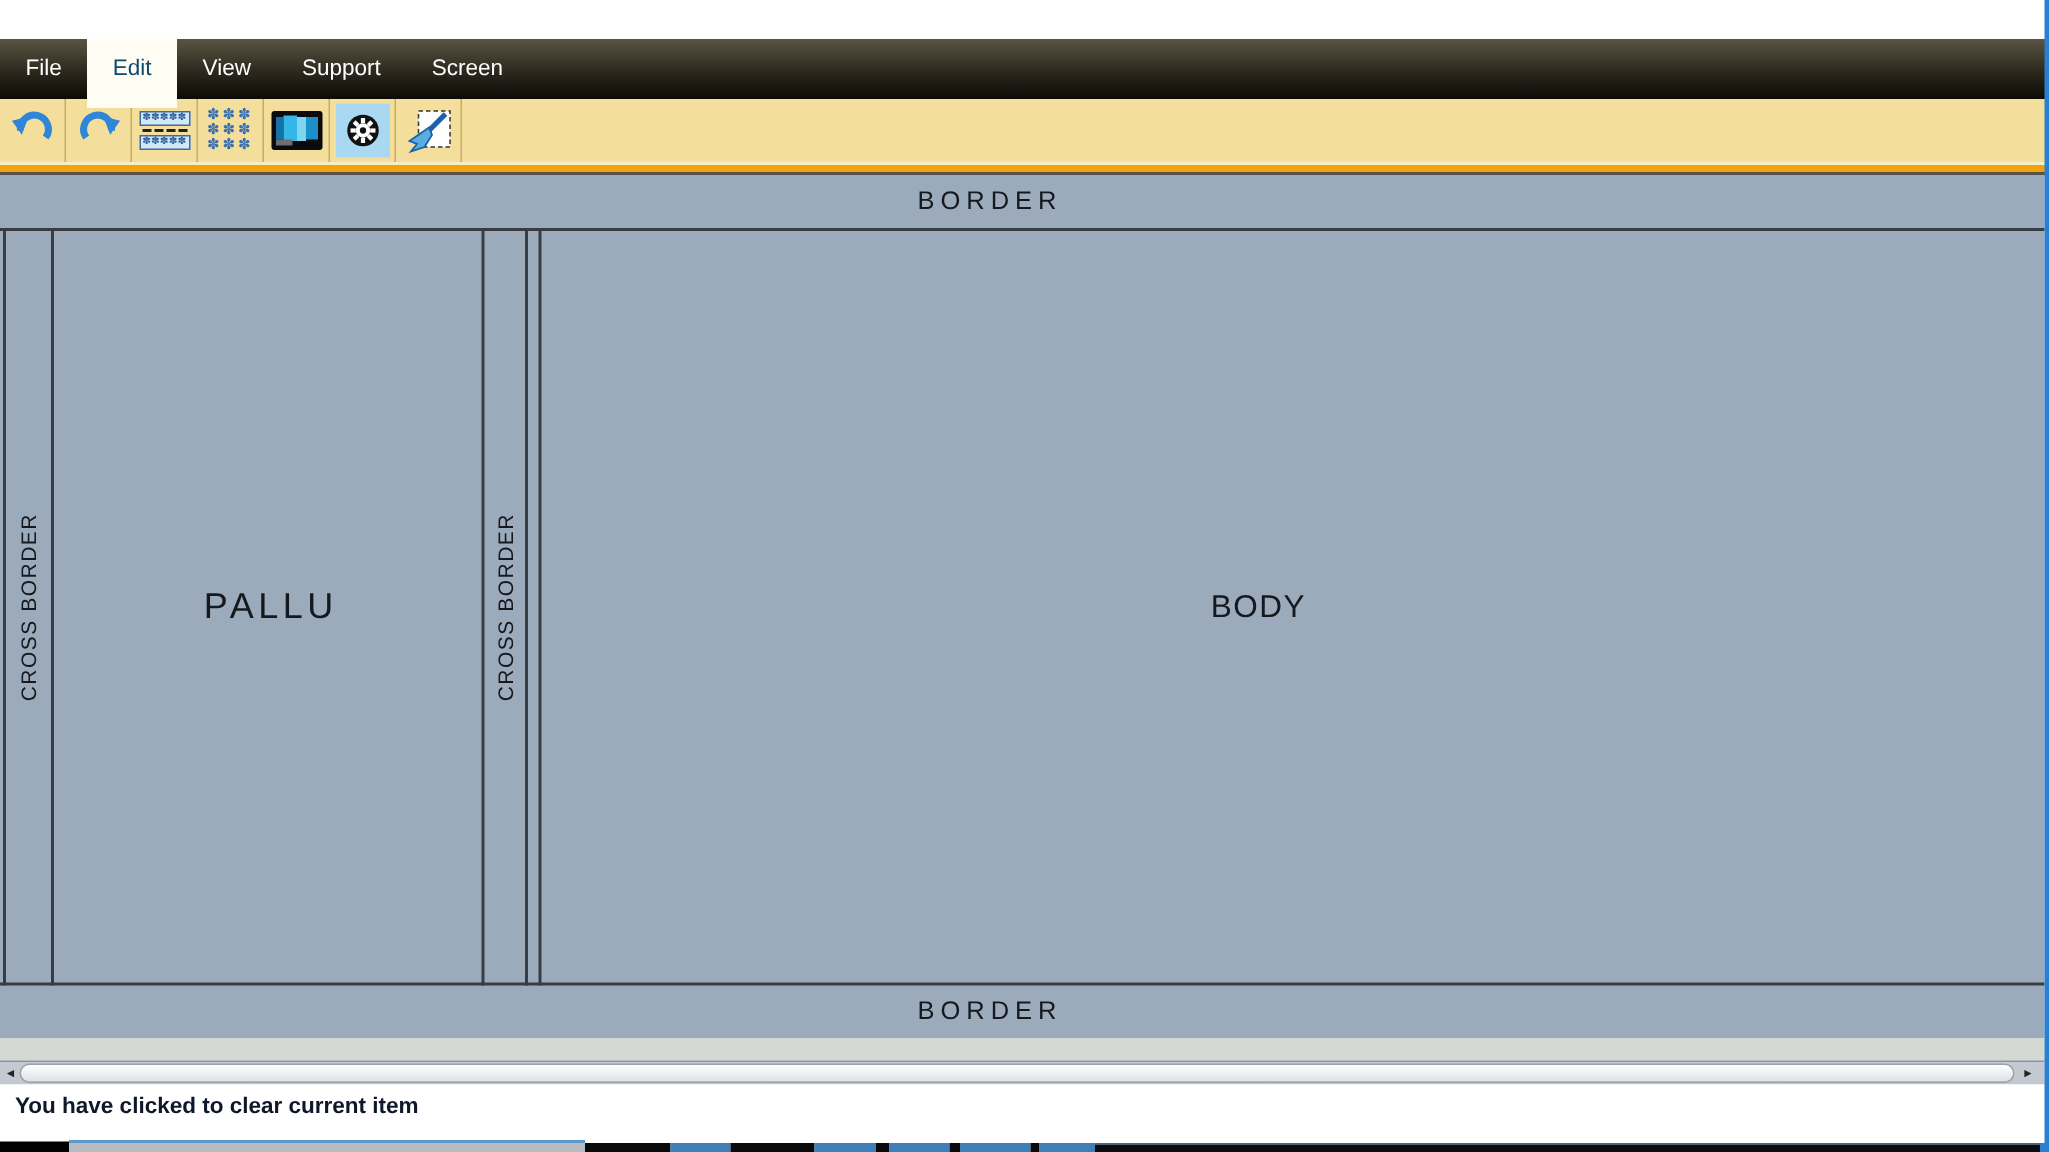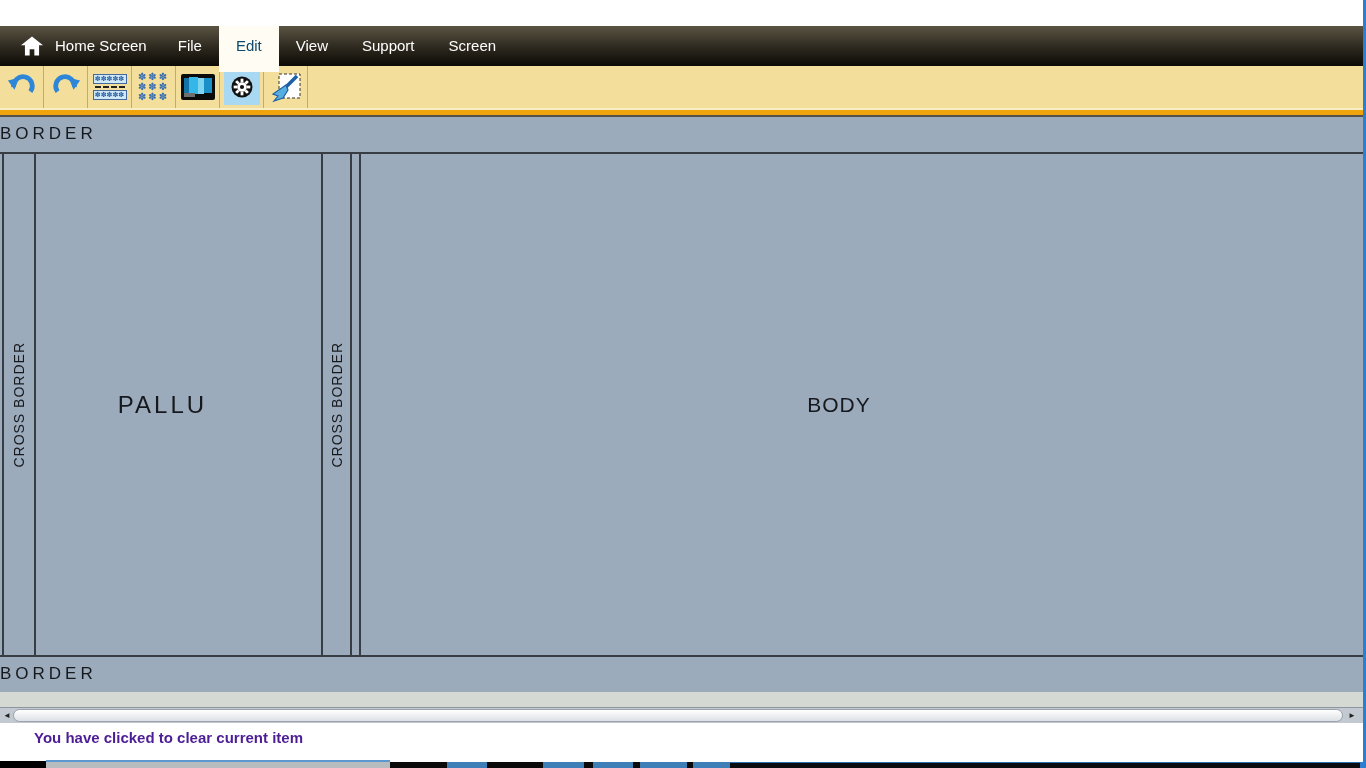--- a/index.html
+++ b/index.html
@@ -35,61 +35,55 @@
   .motif { color:#3a6fb0; font-size:10px; line-height:10px; letter-spacing:2px; text-align:center; }
   .panel-toggle { position:absolute; top:68px; right:38px; width:38px; height:38px; }
 
   
   .accent-band { position:absolute; top:108px; left:0; width:1366px; height:9px;
                  background:linear-gradient(#f8eec6 0 2px, #f0a30c 2px 7px, #56524a 7px 9px); }
 
   
   .canvas { position:absolute; top:117px; left:0; width:1363px; height:575px; background:#9cabbc; }
   .cv-label { color:#15181c; }
-  .border-top-label, .border-bottom-label { position:absolute; left:0; width:1320px; text-align:left;
+  .border-top-label, .border-bottom-label { position:absolute; left:0; width:1320px; text-align:center;
          font-size:17px; letter-spacing:4px; }
   .border-top-label { top:7px; }
   .border-bottom-label { top:547px; }
   .hline { position:absolute; left:0; width:1363px; height:2px; background:#383d44; }
   .vline { position:absolute; top:35px; height:505px; width:2px; background:#383d44; }
   .col { position:absolute; top:37px; height:501px; display:flex; align-items:center; justify-content:center; }
   .vtext { writing-mode:vertical-rl; transform:rotate(180deg); font-size:14px; letter-spacing:1px; }
   .pallu-label { font-size:24px; letter-spacing:3px; }
   .body-label { font-size:21px; letter-spacing:1px; }
 
   
   .canvas-gap { position:absolute; top:692px; left:0; width:1363px; height:15px; background:#d5d9d3; }
   .hscrollbar { position:absolute; top:707px; left:0; width:1363px; height:16px; background:#c3c9d1; border-top:1px solid #8d959e; }
   .sb-btn { position:absolute; top:1px; height:14px; font-size:8px; line-height:14px; color:#222; text-align:center; }
   .sb-left { left:0; width:14px; }
   .sb-right { right:4px; width:14px; }
   .sb-thumb { position:absolute; left:13px; top:1px; width:1330px; height:13px;
               background:linear-gradient(#ffffff, #dde1e5); border:1px solid #9aa2ab; border-radius:7px; }
   .statusbar { position:absolute; top:723px; left:0; width:1363px; height:37px; background:#fff; }
-  .status-text { position:absolute; left:10px; top:6px; font-size:15px; font-weight:bold; color:#4c1d95;margin-left:24px; }
+  .status-text { position:absolute; left:10px; top:6px; font-size:15px; font-weight:bold; color:#0f172a; }
 
   
   .taskstrip { position:absolute; top:760px; left:0; width:1366px; height:8px; background:#fff; }
   .taskstrip .seg { position:absolute; }
 
   .right-border { position:absolute; top:0; right:0; width:3px; height:768px; background:#2a7fd0; z-index:50; }
 </style>
 </head>
 <body>
 
 <div class="window">
 
 
   <div class="menubar">
-    <div class="menu-item home">
-      <svg width="24" height="22" viewBox="0 0 30 28">
-        <path d="M15 2 L29 13 L24 13 L24 26 L18 26 L18 18 L12 18 L12 26 L6 26 L6 13 L1 13 Z" fill="#fff"></path>
-      </svg>
-      <span>Home Screen</span>
-    </div>
     <div class="menu-item">
       <span>File</span>
     </div>
     <div class="menu-item active">
       <span>Edit</span>
     </div>
     <div class="menu-item">
       <span>View</span>
     </div>
     <div class="menu-item">
@@ -186,21 +180,21 @@
 
     <div class="vline" style="left:2px"></div>
     <div class="vline" style="left:34px"></div>
     <div class="vline" style="left:321px"></div>
     <div class="vline" style="left:350px"></div>
     <div class="vline" style="left:359px"></div>
 
     <div class="col" style="left:4px; width:30px;">
       <span class="cv-label vtext">CROSS BORDER</span>
     </div>
-    <div class="col" style="left:20px; width:285px;">
+    <div class="col" style="left:38px; width:285px;">
       <span class="cv-label pallu-label">PALLU</span>
     </div>
     <div class="col" style="left:323px; width:27px;">
       <span class="cv-label vtext">CROSS BORDER</span>
     </div>
     <div class="col" style="left:361px; width:940px;padding-left:16px;">
       <span class="cv-label body-label">BODY</span>
     </div>
 
     <div class="cv-label border-bottom-label">BORDER</div>

